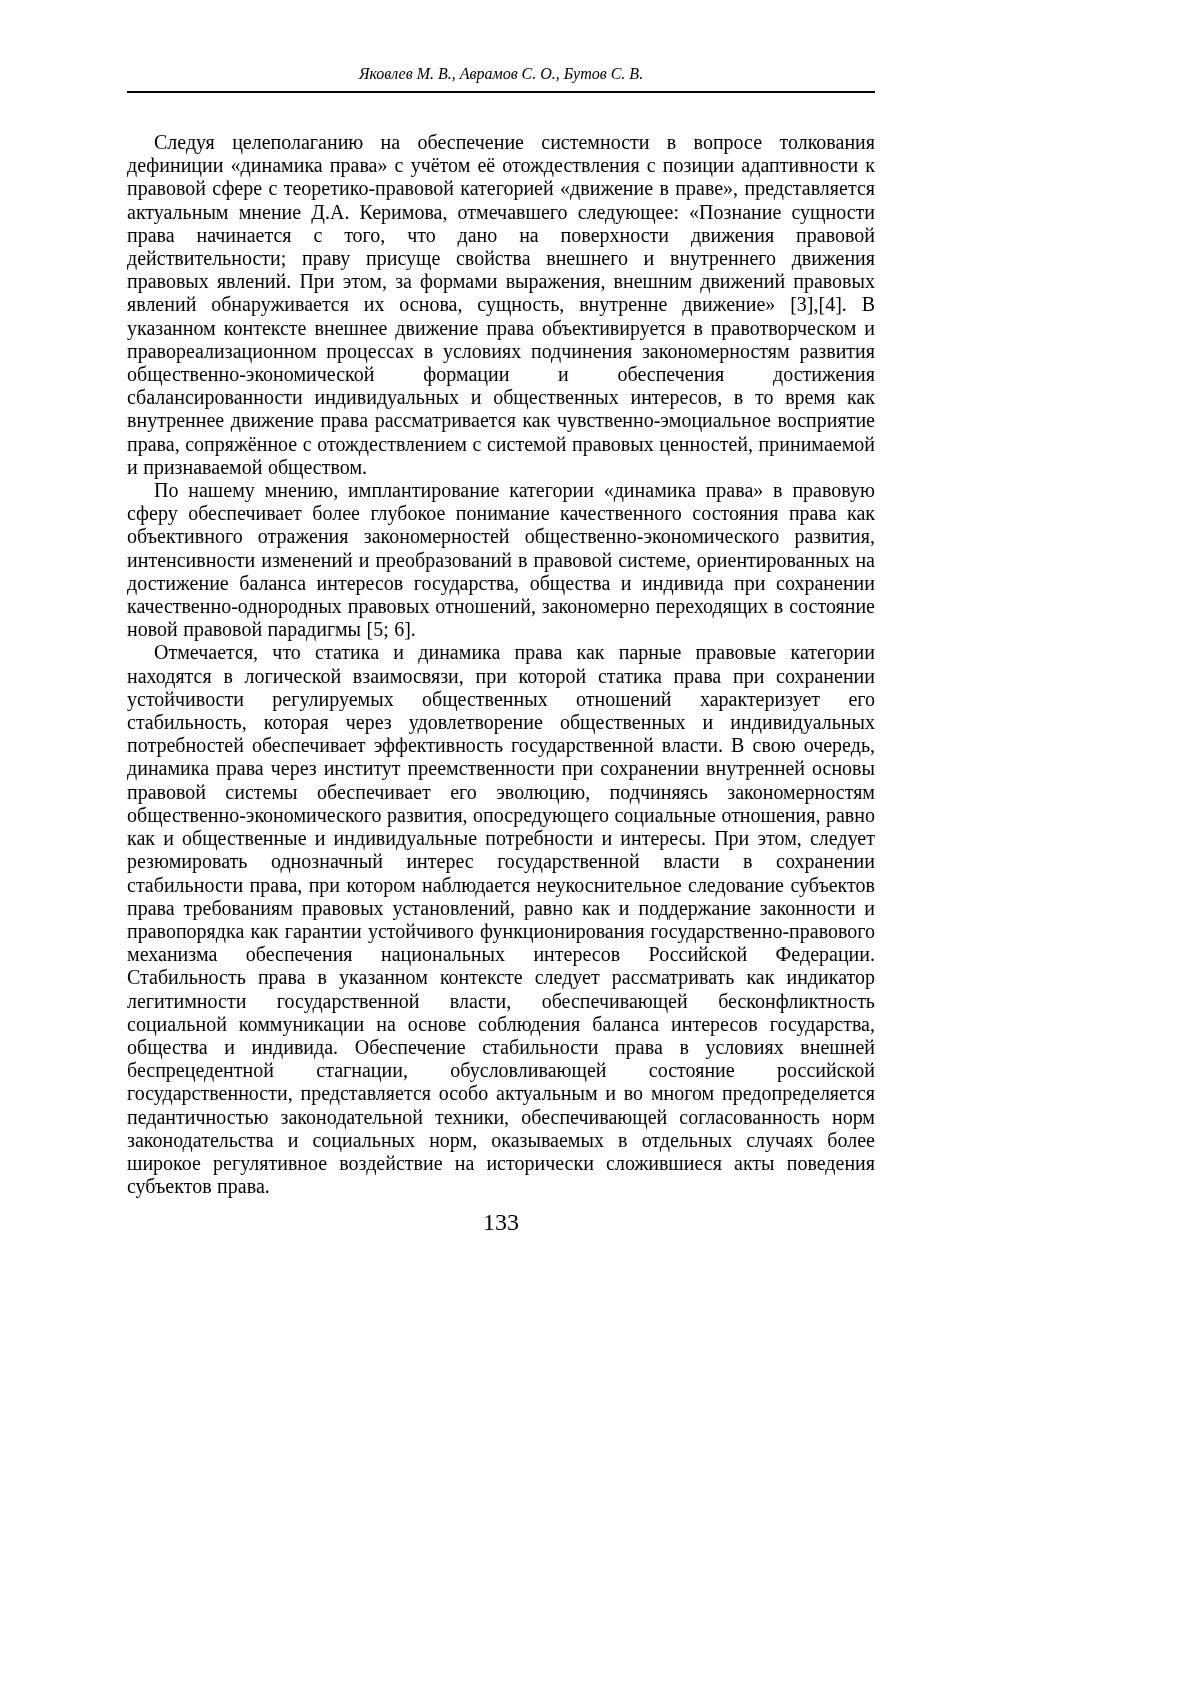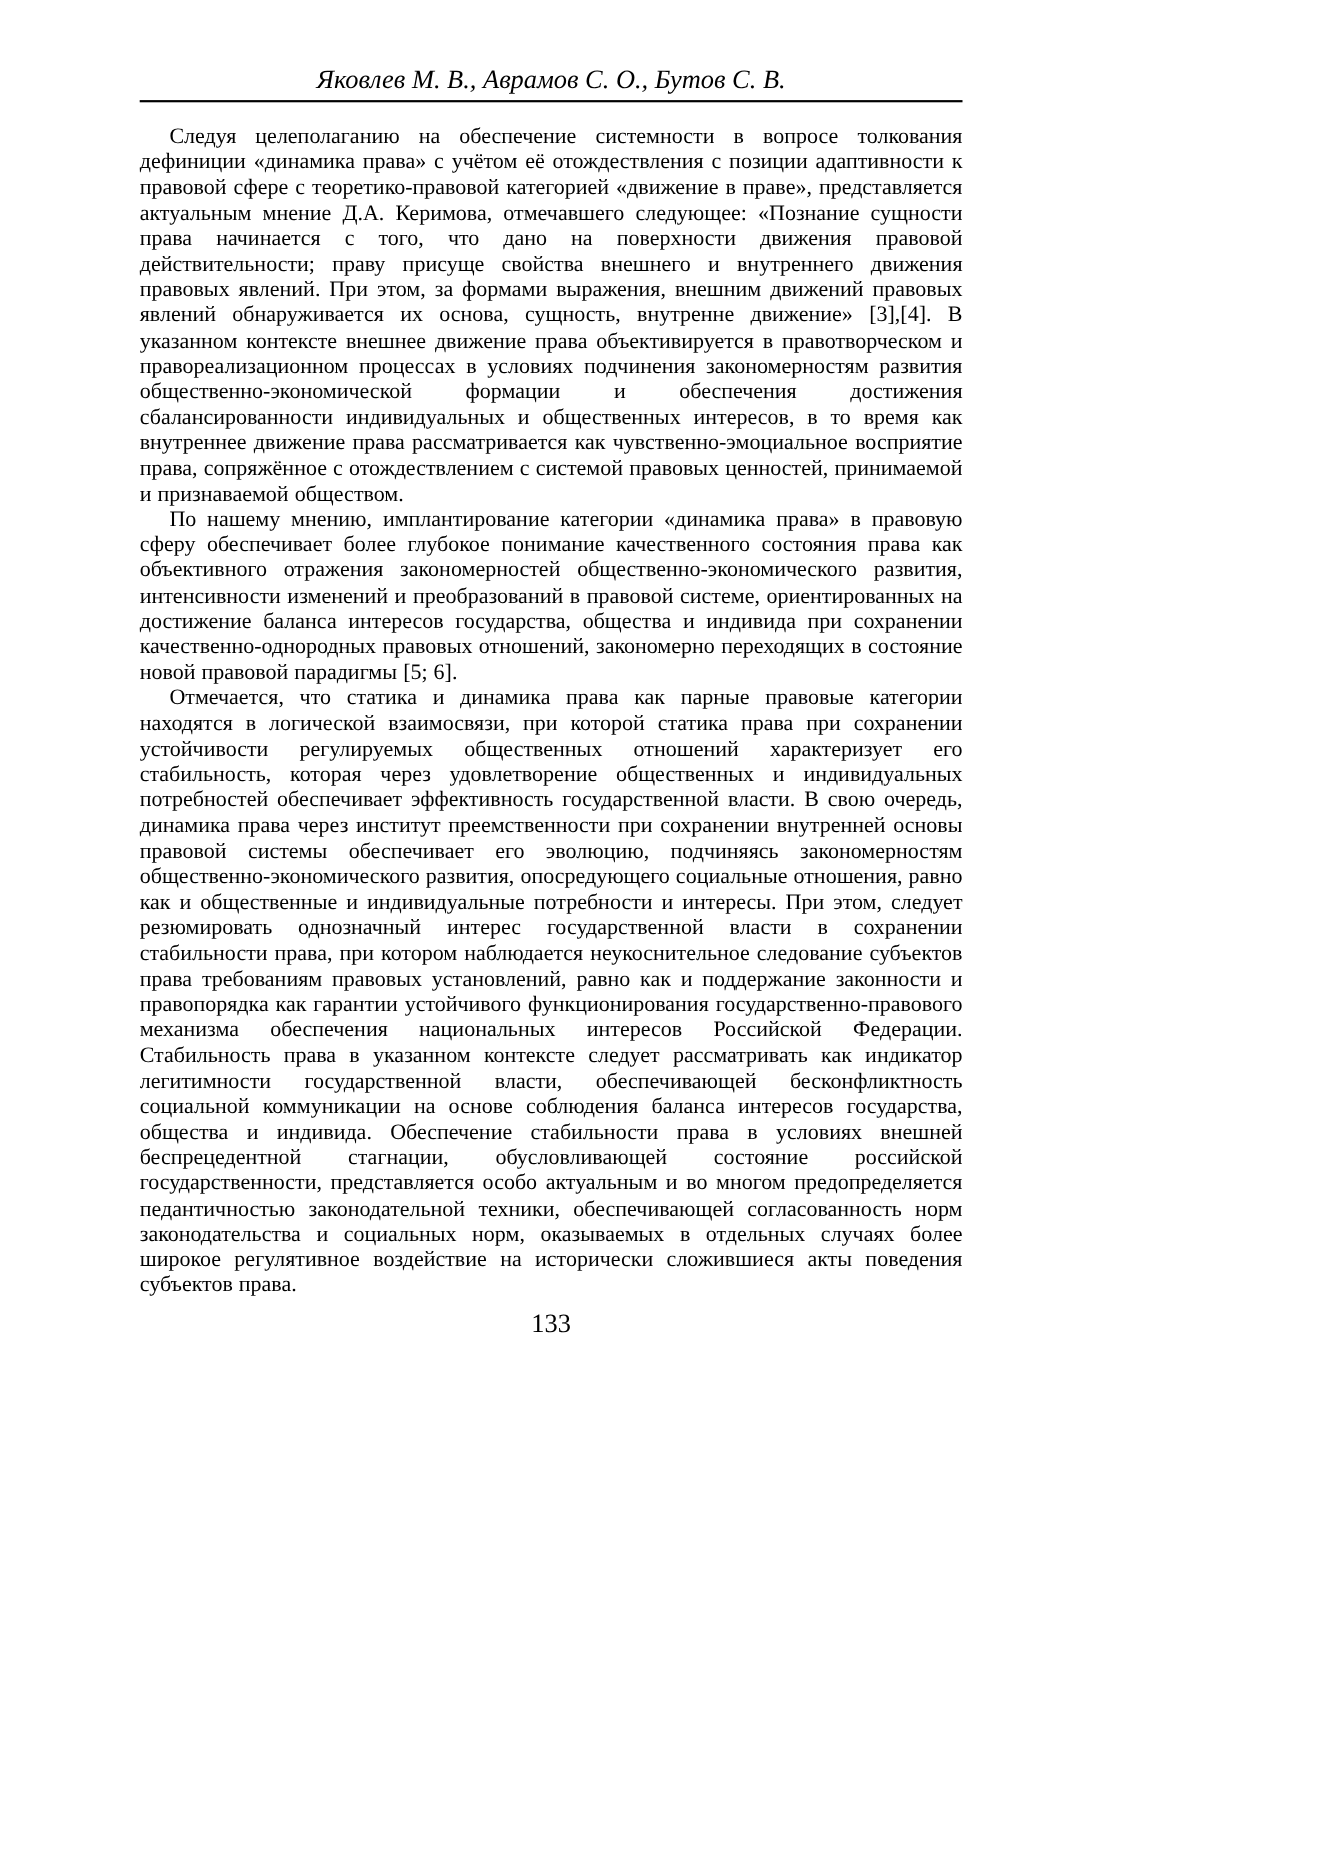--- a/index.html
+++ b/index.html
@@ -22,31 +22,31 @@
   }
   .text-column {
     position: absolute;
     left: 127px;
     top: 62px;
     width: 748px;
   }
   .authors-line {
     text-align: center;
     font-style: italic;
-    font-size: 24px;
+    font-size: 16px;
     line-height: 23px;
     white-space: nowrap;
   }
   .header-rule {
     height: 0;
     border-bottom: 2px solid #000000;
     margin-top: 6px;
   }
   .article-body {
-    margin-top: 20px;
+    margin-top: 38px;
     font-size: 20px;
     line-height: 23.2px;
     text-align: justify;
     text-align-last: left;
   }
   .para {
     margin: 0;
     padding: 0;
     text-indent: 27px;
     word-spacing: 0.5px;

